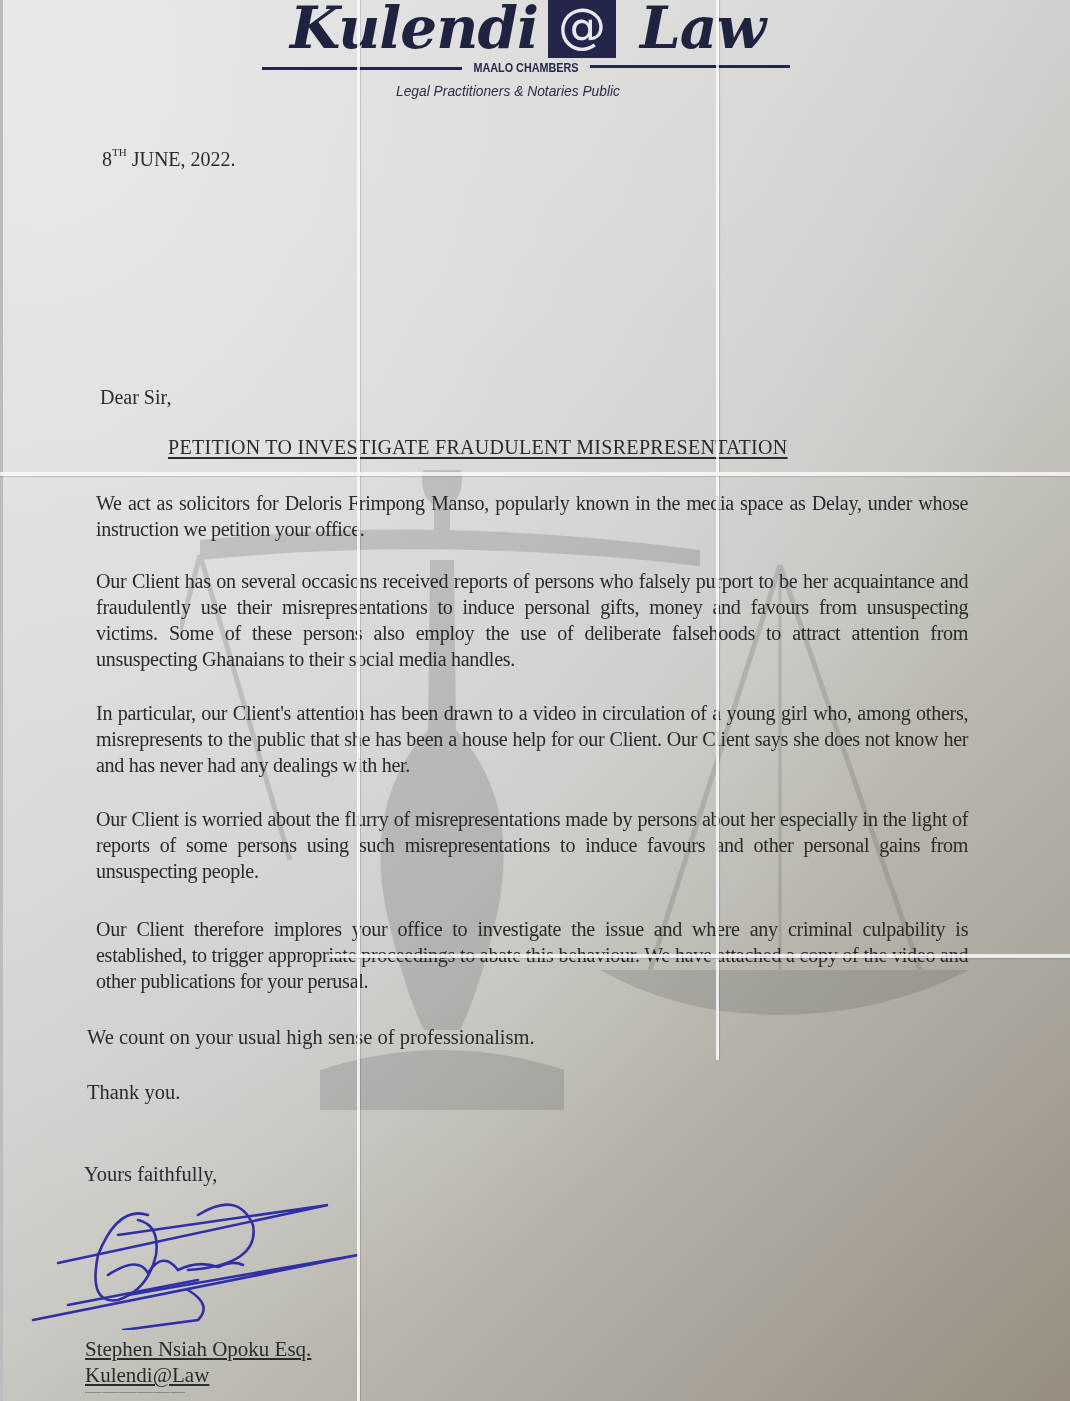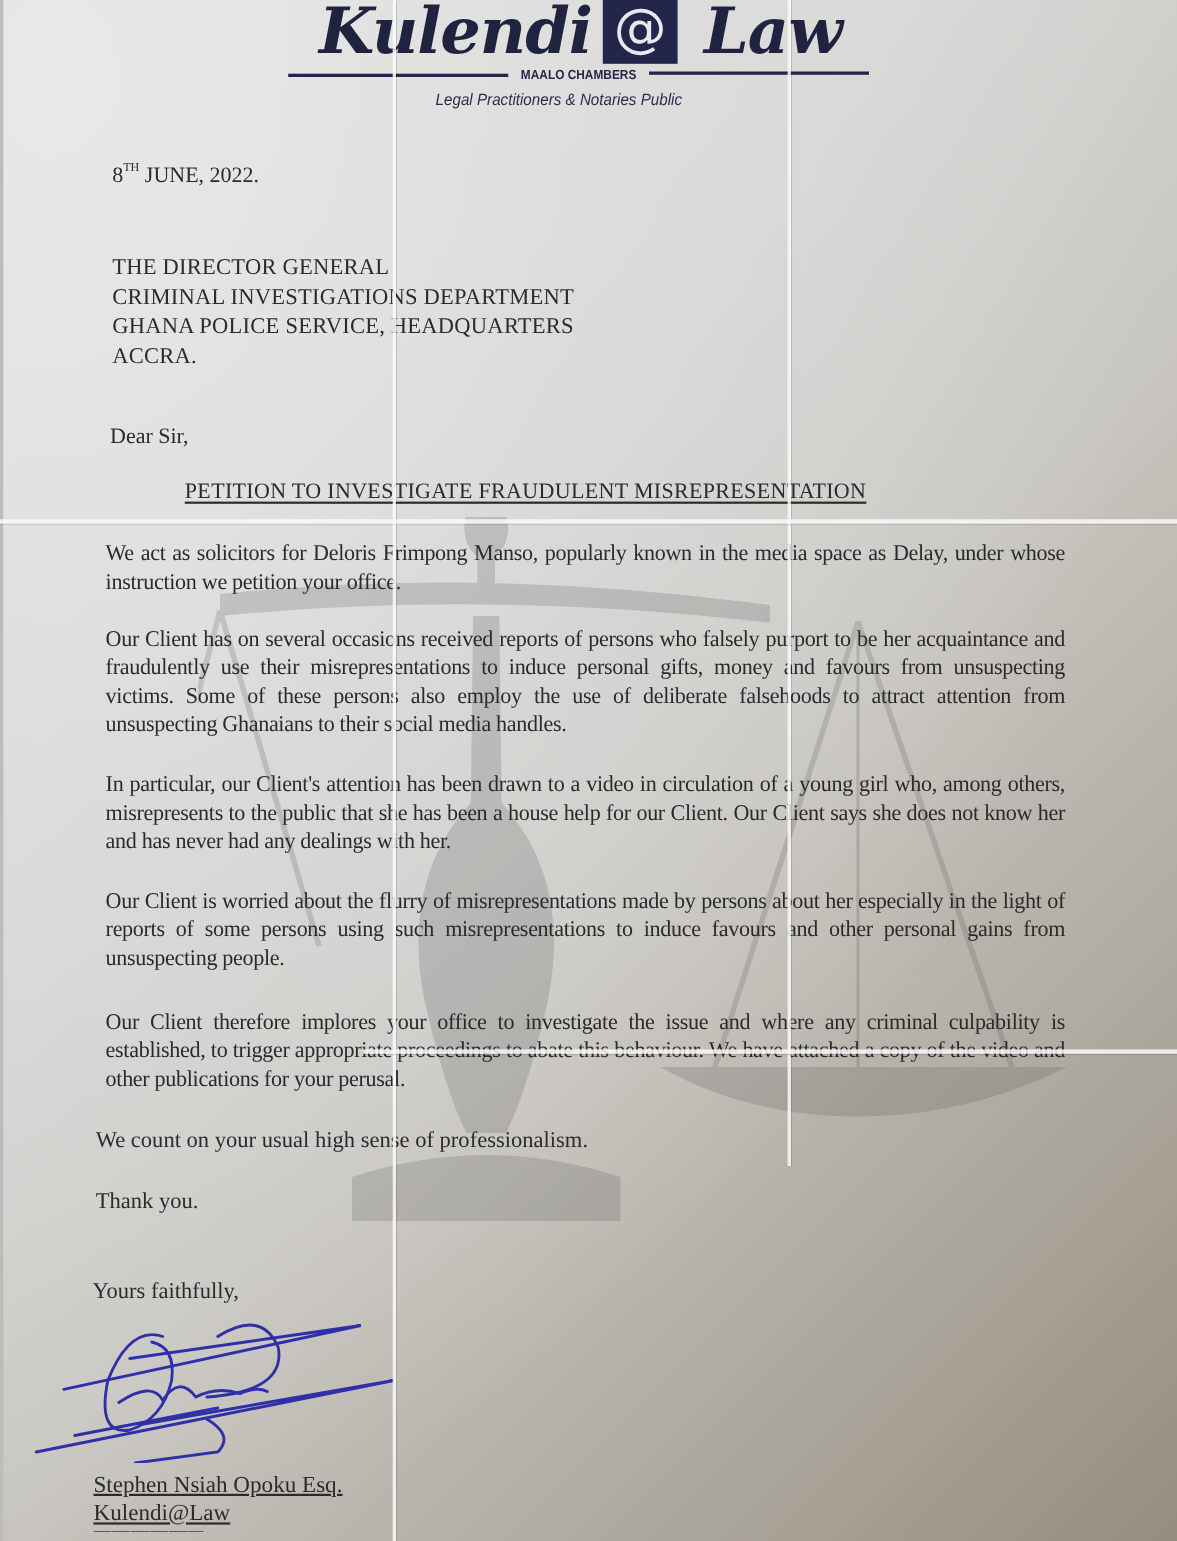--- a/index.html
+++ b/index.html
@@ -100,26 +100,20 @@
     <span class="right">Law</span>
   </div>
   <div class="lh-at">@</div>
   <div class="lh-rule-l"></div>
   <div class="lh-rule-r"></div>
   <div class="lh-chambers">MAALO CHAMBERS</div>
   <div class="lh-sub">Legal Practitioners &amp; Notaries Public</div>
 
   <div class="t date"><span>8</span><sup>TH</sup> <span>JUNE, 2022.</span></div>
 
-  <div class="t addr">
-    <div>THE DIRECTOR GENERAL</div>
-    <div>CRIMINAL INVESTIGATIONS DEPARTMENT</div>
-    <div>GHANA POLICE SERVICE, HEADQUARTERS</div>
-    <div>ACCRA.</div>
-  </div>
 
   <div class="t salute">Dear Sir,</div>
   <div class="t subject">PETITION TO INVESTIGATE FRAUDULENT MISREPRESENTATION</div>
 
   <div class="para narrow" style="top:490px;">We act as solicitors for Deloris Frimpong Manso, popularly known in the media space as Delay, under whose instruction we petition your office.</div>
   <div class="para narrow" style="top:568px;">Our Client has on several occasions received reports of persons who falsely purport to be her acquaintance and fraudulently use their misrepresentations to induce personal gifts, money and favours from unsuspecting victims. Some of these persons also employ the use of deliberate falsehoods to attract attention from unsuspecting Ghanaians to their social media handles.</div>
   <div class="para narrow" style="top:700px;">In particular, our Client's attention has been drawn to a video in circulation of a young girl who, among others, misrepresents to the public that she has been a house help for our Client. Our Client says she does not know her and has never had any dealings with her.</div>
   <div class="para narrow" style="top:806px;">Our Client is worried about the flurry of misrepresentations made by persons about her especially in the light of reports of some persons using such misrepresentations to induce favours and other personal gains from unsuspecting people.</div>
   <div class="para narrow" style="top:916px;">Our Client therefore implores your office to investigate the issue and where any criminal culpability is established, to trigger appropriate proceedings to abate this behaviour. We have attached a copy of the video and other publications for your perusal.</div>
 

